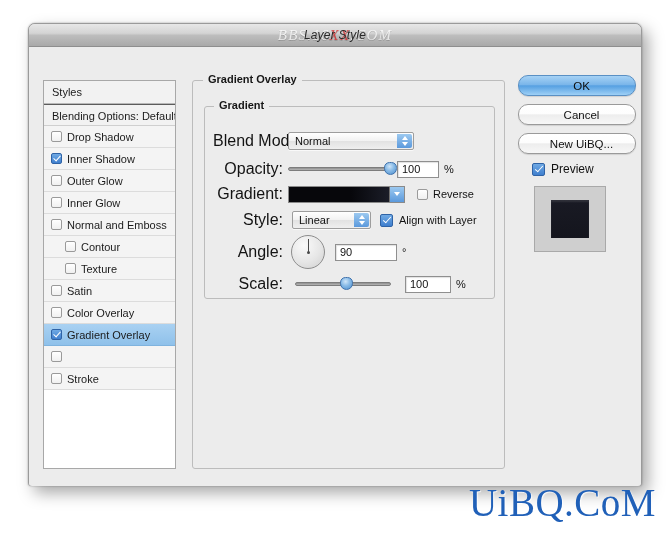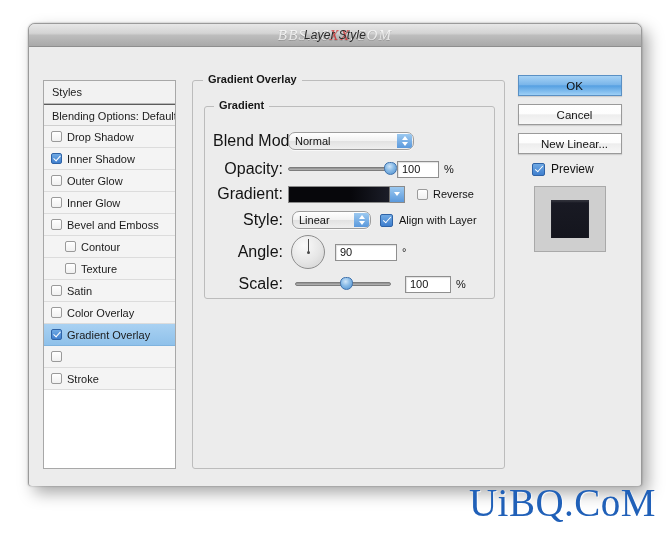--- a/index.html
+++ b/index.html
@@ -214,21 +214,21 @@
   .row-label {
     text-align: right;
     color: #131313;
     font-size: 16px;
   }
 
   
   .popup {
     height: 18px;
     border: 1px solid #9d9d9d;
-    border-radius: 7px;
+    border-radius: 2px;
     background: linear-gradient(to bottom, #ffffff 0%, #f2f2f2 48%, #e2e2e2 52%, #efefef 100%);
     box-sizing: border-box;
     display: flex;
     align-items: center;
     position: relative;
     box-shadow: 0 1px 0 rgba(255,255,255,0.7);
   }
   .popup .popup-text {
     padding-left: 6px;
     font-size: 11px;
@@ -346,23 +346,23 @@
   }
 
   
   #buttons {
     position: absolute;
     left: 489px;
     top: 28px;
     width: 110px;
   }
   .btn {
-    width: 104px;
+    width: 118px;
     height: 21px;
-    border-radius: 0;
+    border-radius: 10px;
     border: 1px solid #9a9a9a;
     background: linear-gradient(to bottom, #ffffff 0%, #fdfdfd 46%, #ededed 52%, #f7f7f7 100%);
     font-size: 11.5px;
     color: #121212;
     display: flex;
     align-items: center;
     justify-content: center;
     box-sizing: border-box;
     margin-bottom: 8px;
     box-shadow: 0 1px 1px rgba(0,0,0,0.12);
@@ -439,21 +439,21 @@
           <div class="style-row">
             <span class="cb"></span>
             <span>Outer Glow</span>
           </div>
           <div class="style-row">
             <span class="cb"></span>
             <span>Inner Glow</span>
           </div>
           <div class="style-row">
             <span class="cb"></span>
-            <span>Bevel and Emboss</span>
+            <span>Normal and Emboss</span>
           </div>
           <div class="style-row sub">
             <span class="cb"></span>
             <span>Contour</span>
           </div>
           <div class="style-row sub">
             <span class="cb"></span>
             <span>Texture</span>
           </div>
           <div class="style-row">
@@ -555,21 +555,21 @@
             <span class="unit">%</span>
           </div>
 
         </div>
       </div>
     </div>
 
     <div id="buttons">
       <div class="btn default">OK</div>
       <div class="btn">Cancel</div>
-      <div class="btn">New Linear...</div>
+      <div class="btn">New UiBQ...</div>
       <div id="preview-row">
         <span class="cb cb-lg checked" id="cb-preview"></span>
         <span>Preview</span>
       </div>
       <div id="preview-thumb-wrap">
         <div id="preview-square"></div>
       </div>
     </div>
 
   </div>

